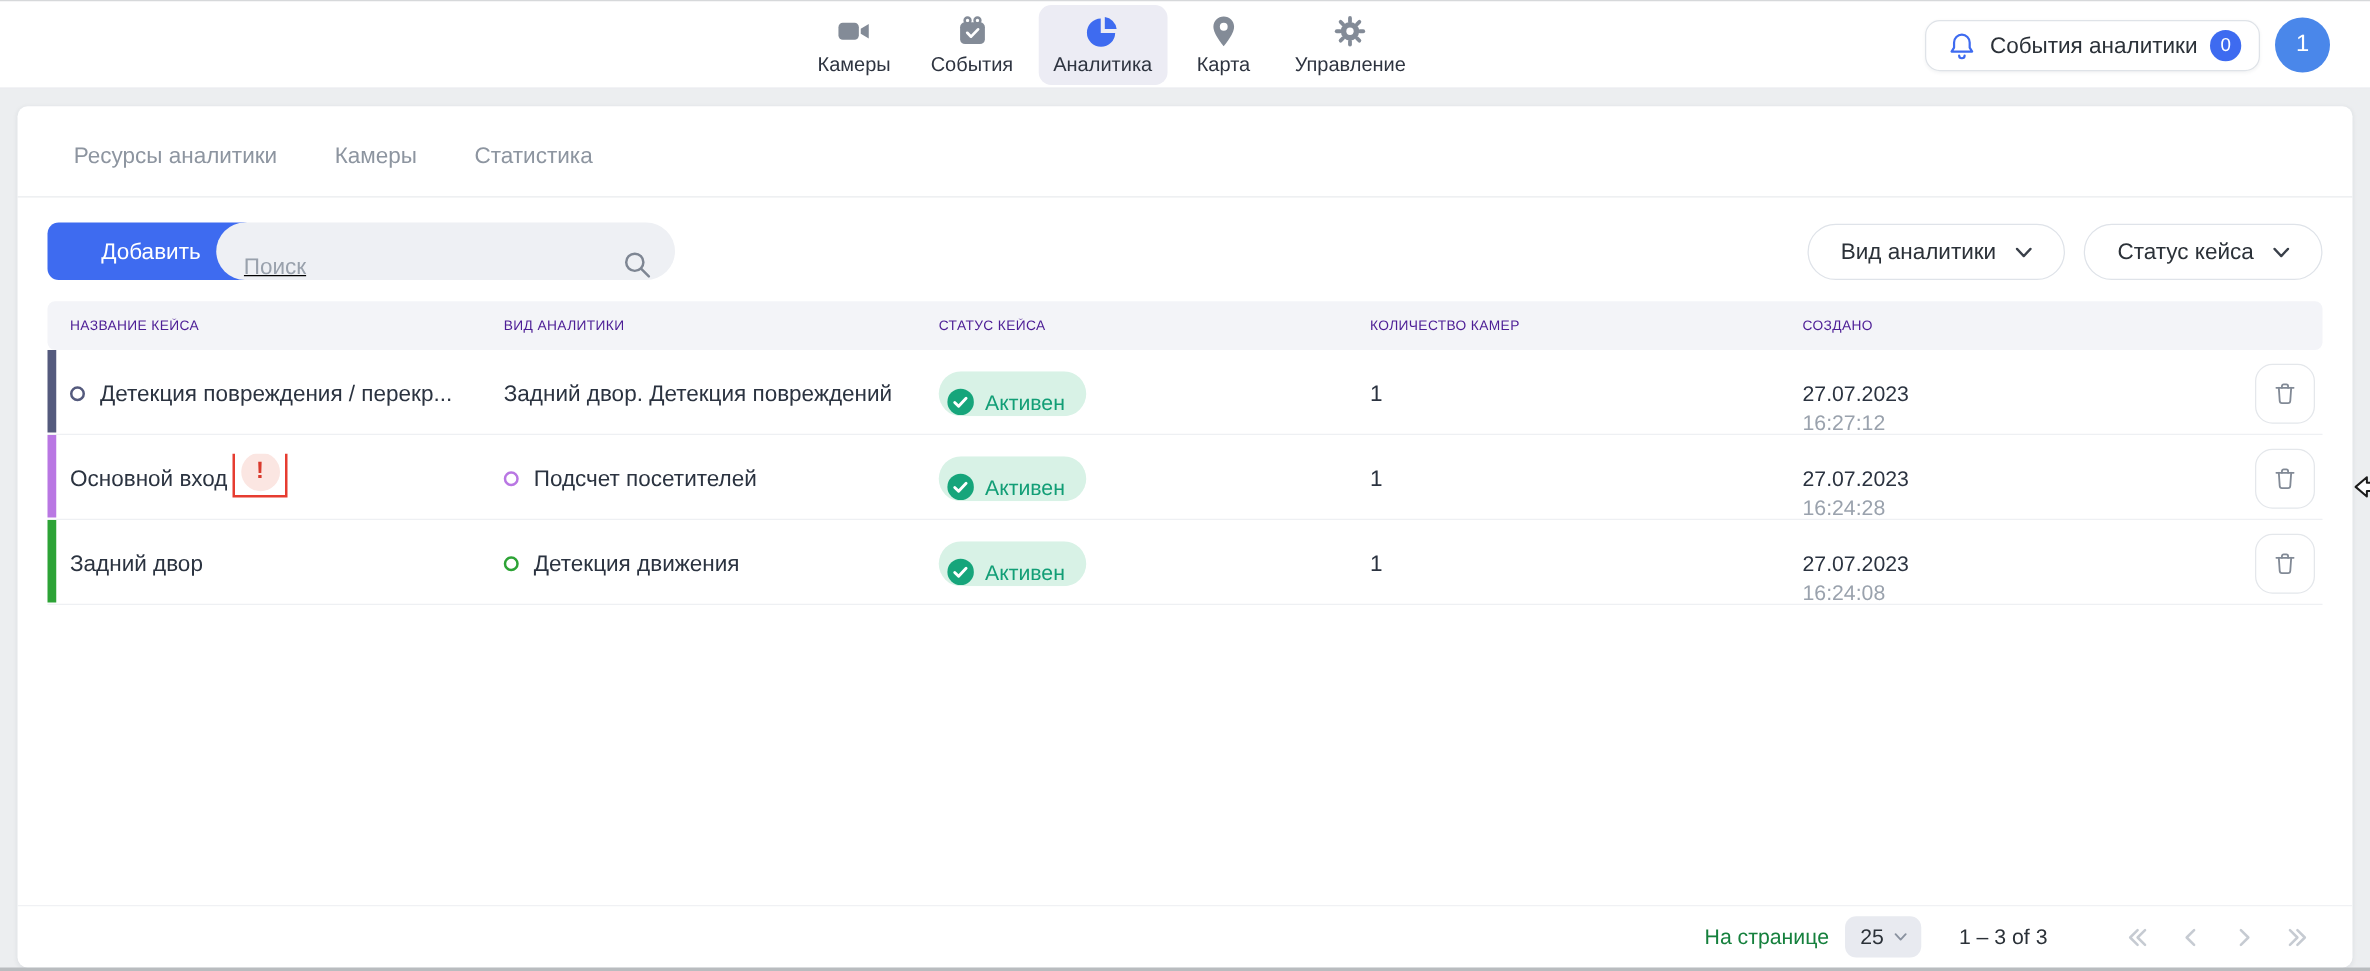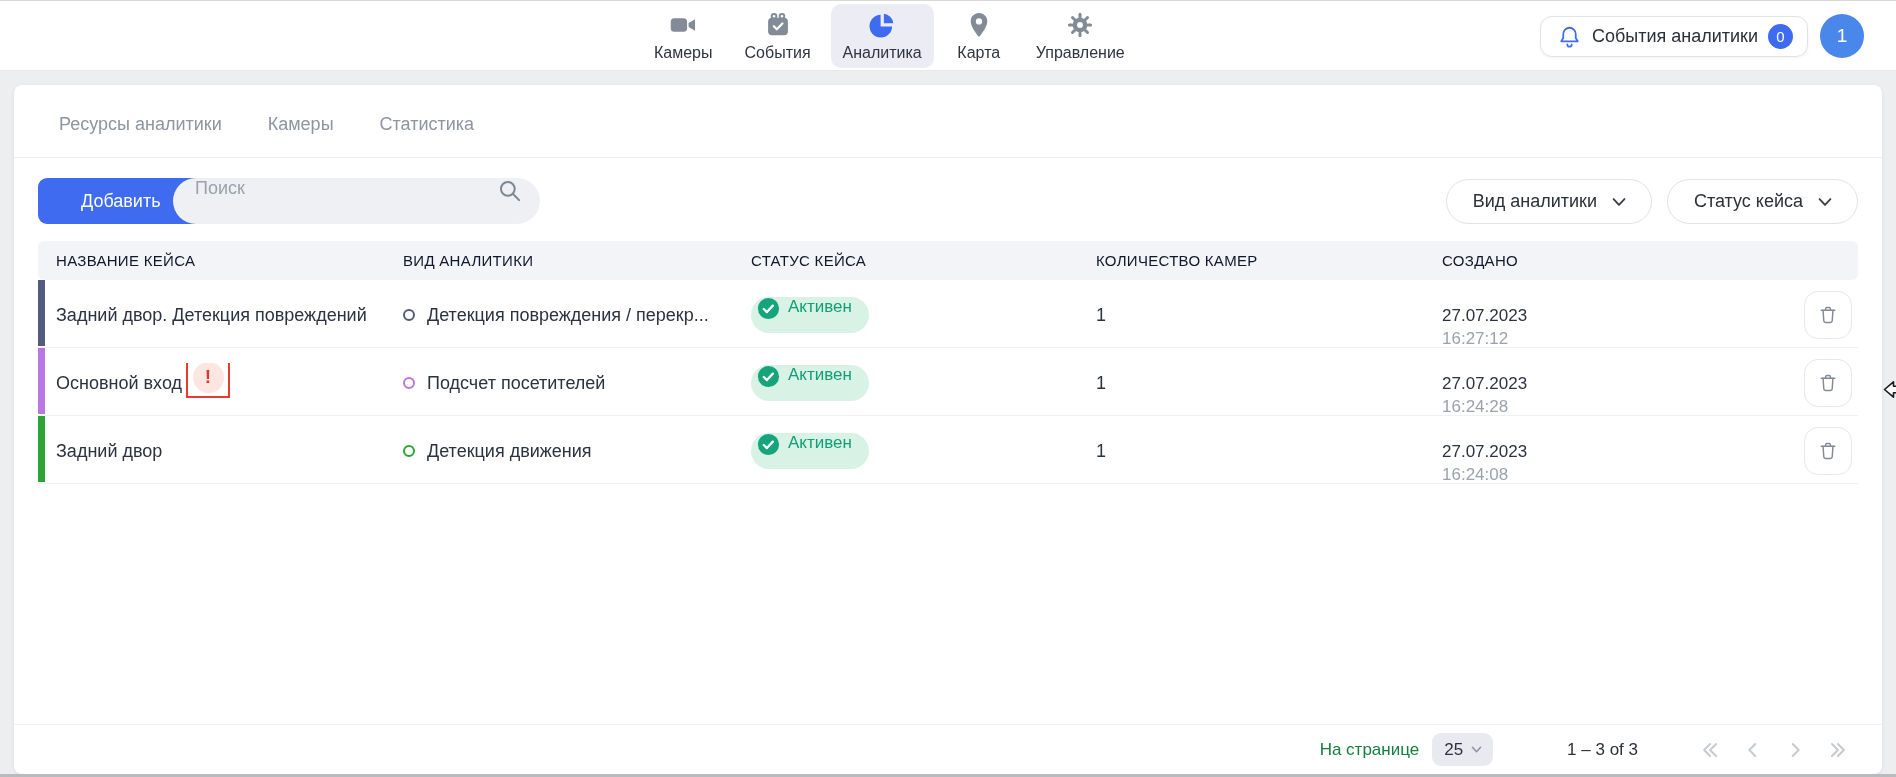--- a/index.html
+++ b/index.html
@@ -42,41 +42,41 @@
   .tab.active { color:#3e6bf0; }
   .tab.active::after { content:""; position:absolute; left:0; right:-38px; bottom:-1px; height:4px;
                        background:#3e6bf0; border-radius:3px; }
 
   
   .toolbar { position:absolute; left:0; top:93px; width:100%; height:46px; }
   .btn-add { position:absolute; left:24px; top:0; height:46px; padding:0 43px; background:#3e6bf0;
              border:none; border-radius:9px; color:#fff; font-size:18px; cursor:pointer;
              font-family:inherit; }
   .search { position:absolute; left:159px; top:0; width:367px; height:46px; background:#eef0f4;
-            border-radius:23px; display:flex; align-items:flex-start; padding:0 18px 0 22px; }
+            border-radius:23px; display:flex; align-items:flex-end; padding:0 18px 0 22px;text-decoration:underline; }
   .search input { flex:1; border:none; outline:none; background:transparent; font-size:18px; color:#2b3138;
                   font-family:inherit; }
   .search input::placeholder { color:#99a1ac; }
   .search .mag svg { width:25px; height:25px; display:block; }
   .filters { position:absolute; right:24px; top:1px; display:flex; gap:15px; }
   .filter-btn { display:flex; align-items:center; gap:12px; height:45px; padding:0 22px 0 26px;
                 background:#fff; border:1.5px solid #dfe3e9; border-radius:23px; font-size:18px;
                 color:#2b3138; cursor:pointer; font-family:inherit; white-space:nowrap; }
   .filter-btn svg { width:20px; height:20px; color:#3a404a; }
 
   
   .table { position:absolute; left:24px; top:156px; width:1820px; }
   .tgrid { display:grid; grid-template-columns:347px 348px 345px 346px 1fr 68px; align-items:center; }
   .thead { height:39px; background:#f3f4f8; border-radius:6px; }
-  .th { font-size:15px; color:#0f172a; padding-left:18px; letter-spacing:.3px; white-space:nowrap; overflow:hidden; }
+  .th { font-size:11px; color:#4c1d95; padding-left:18px; letter-spacing:.3px; white-space:nowrap; overflow:hidden; }
   .trow { position:relative; height:68px; border-bottom:1px solid #eef0f3; background:#fff; }
   .accent { position:absolute; left:0; top:0; bottom:1px; width:7px; }
   .cell { padding-left:18px; font-size:18px; color:#2b3340; display:flex; align-items:center; white-space:nowrap; overflow:hidden; }
   .type-dot { flex:0 0 auto; width:12px; height:12px; border:2.5px solid #555; border-radius:50%; margin-right:12px; }
-  .badge-status { display:inline-flex; align-items:flex-start; gap:8px; height:36px; padding:0 17px 0 6px;
+  .badge-status { display:inline-flex; align-items:flex-end; gap:8px; height:36px; padding:0 17px 0 6px;
                   background:#d8f2e6; border-radius:18px; }
   .badge-status svg { width:23px; height:23px; display:block; }
   .badge-status .stxt { font-size:17px; color:#129e76; }
   .datecell { padding-left:18px; display:flex; flex-direction:column; justify-content:center; line-height:1.38; }
   .d1 { font-size:17px; color:#2b3340;margin-top:24px; }
   .d2 { font-size:17px; color:#9aa2ad; }
   .trash-btn { width:48px; height:48px; border:1.5px solid #e4e7eb; border-radius:14px; background:#fff;
                display:flex; align-items:center; justify-content:center; cursor:pointer; justify-self:end; margin-right:6px; }
   .trash-btn svg { width:22px; height:22px; }
 
@@ -86,21 +86,21 @@
                font-size:19px; font-weight:bold; display:flex; align-items:center; justify-content:center; }
 
   
   .pager { position:absolute; left:0; bottom:0; width:100%; height:50px; border-top:1px solid #f0f1f4;
            display:flex; align-items:center; justify-content:flex-end; padding-right:34px; }
   .pp-label { font-size:17px; color:#15803d; }
   .pp-pill { display:flex; align-items:center; gap:6px; height:33px; padding:0 9px 0 12px; margin-left:13px;
              background:#e8eaf0; border-radius:9px; cursor:pointer; }
   .pp-pill .ppv { font-size:17px; color:#2b3138; }
   .pp-pill svg { width:15px; height:15px; color:#8a92a0; }
-  .range { font-size:17px; color:#2b3138; margin-left:74px; white-space:nowrap; }
+  .range { font-size:17px; color:#2b3138; margin-left:30px; white-space:nowrap; }
   .arrows { display:flex; align-items:center; gap:20px; margin-left:62px; }
   .pg-arrow { background:none; border:none; padding:0; cursor:pointer; color:#c6cbd2; display:flex; }
   .pg-arrow svg { width:22px; height:22px; }
 
   
   .cursor { position:absolute; left:1883px; top:379px; z-index:9; }
 </style>
 </head>
 <body>
 
@@ -226,26 +226,26 @@
         <div class="th">ВИД АНАЛИТИКИ</div>
         <div class="th">СТАТУС КЕЙСА</div>
         <div class="th">КОЛИЧЕСТВО КАМЕР</div>
         <div class="th">СОЗДАНО</div>
         <div class="th"></div>
       </div>
 
       <div class="tgrid trow">
         <div class="accent" style="background: rgb(84, 90, 125);"></div>
         <div class="cell">
-          <span>Задний двор. Детекция повреждений</span>
-
-        </div>
-        <div class="cell">
           <span class="type-dot" style="border-color: rgb(84, 90, 125);"></span>
           <span>Детекция повреждения / перекр...</span>
+        </div>
+        <div class="cell">
+          <span>Задний двор. Детекция повреждений</span>
+
         </div>
         <div class="cell">
           <span class="badge-status">
             <svg viewBox="0 0 20 20">
                 <circle cx="10" cy="10" r="9.2" fill="#16a57b"></circle>
                 <path d="M5.9 10.4 l2.7 2.7 5.2-5.6" stroke="#ffffff" stroke-width="2" fill="none" stroke-linecap="round" stroke-linejoin="round"></path>
               </svg>
             <span class="stxt">Активен</span>
           </span>
         </div>

